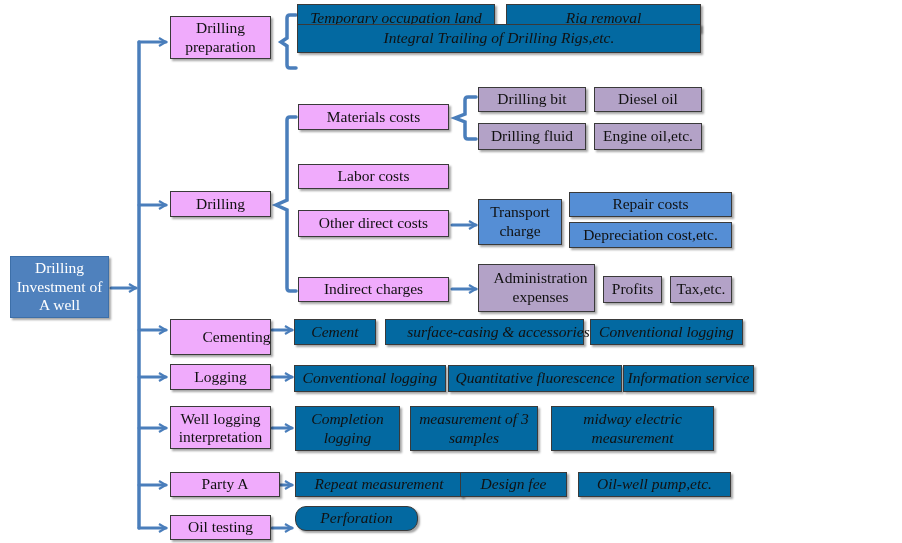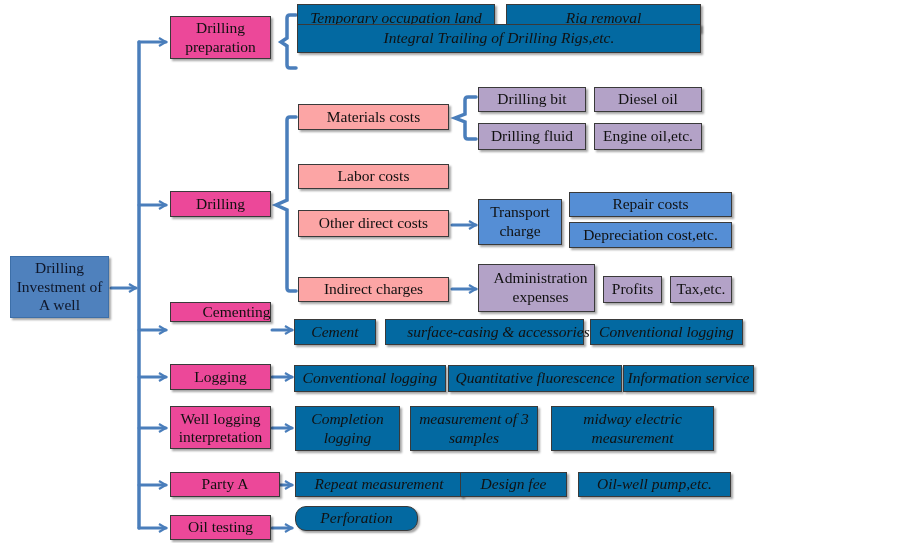--- a/index.html
+++ b/index.html
@@ -3,24 +3,24 @@
 <meta charset="utf-8">
 <style>
   html, body { margin: 0; padding: 0; background: #ffffff; }
   body { width: 902px; height: 543px; position: relative; overflow: hidden;
          font-family: "Liberation Serif", "DejaVu Serif", serif; }
   #canvas { position: absolute; left: 0; top: 0; width: 902px; height: 543px; }
   .box { position: absolute; box-sizing: border-box; border: 1px solid #3a3a3a;
          display: flex; align-items: center; justify-content: center; text-align: center;
          font-size: 15.5px; line-height: 1.2; color: #111; white-space: nowrap;
          box-shadow: 2px 2px 2px rgba(0,0,0,0.35); }
-  .root { background: #4f81bd; color: #0f172a; font-size: 15.5px; border-color: #3d6fa8; }
-  .green { background: #ec4899; }
+  .root { background: #4f81bd; color: #ffffff; font-size: 15.5px; border-color: #3d6fa8; }
+  .green { background: #f0abfc; }
   .yellow { background: #0369a1; font-style: italic; }
-  .orange { background: #fca5a5; }
+  .orange { background: #f0abfc; }
   .purple { background: #b3a2c7; }
   .blue { background: #558ed5; color: #111; }
   svg#connectors { position: absolute; left: 0; top: 0; }
 </style>
 </head>
 <body>
 
 <div id="canvas">
 
   <svg id="connectors" width="902" height="543">
@@ -120,21 +120,21 @@
   <div class="box purple" style="left:478px;top:264px;width:117px;height:48px;white-space:normal;padding-left:8px;">
     <span>Administration expenses</span>
   </div>
   <div class="box purple" style="left:603px;top:276px;width:59px;height:27px;">
     <span>Profits</span>
   </div>
   <div class="box purple" style="left:670px;top:276px;width:62px;height:27px;">
     <span>Tax,etc.</span>
   </div>
 
-  <div class="box green" style="left:170px;top:302px;width:101px;height:20px;padding-left:32px;">
+  <div class="box green" style="left:170px;top:319px;width:101px;height:36px;padding-left:32px;">
     <span>Cementing</span>
   </div>
   <div class="box yellow" style="left:294px;top:319px;width:82px;height:26px;">
     <span>Cement</span>
   </div>
   <div class="box yellow" style="left:385px;top:319px;width:199px;height:26px;padding-left:28px;">
     <span>surface-casing &amp; accessories</span>
   </div>
   <div class="box yellow" style="left:590px;top:319px;width:153px;height:26px;">
     <span>Conventional logging</span>

